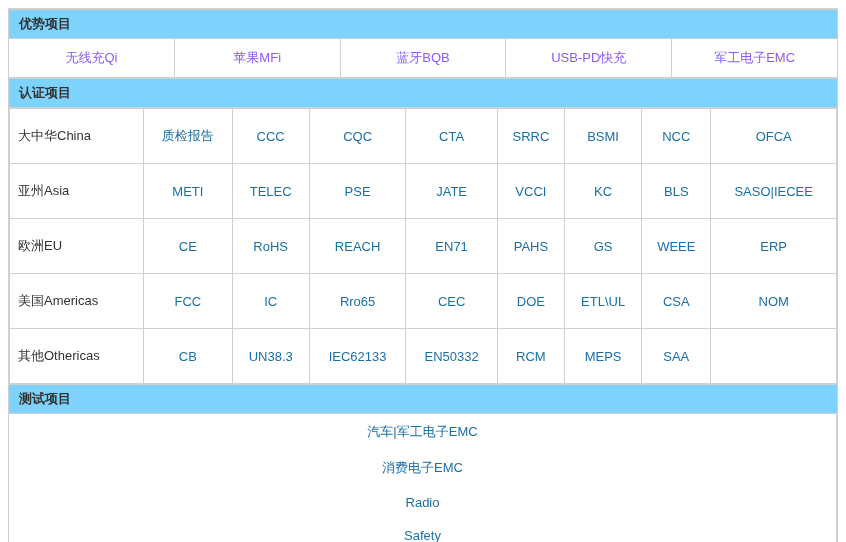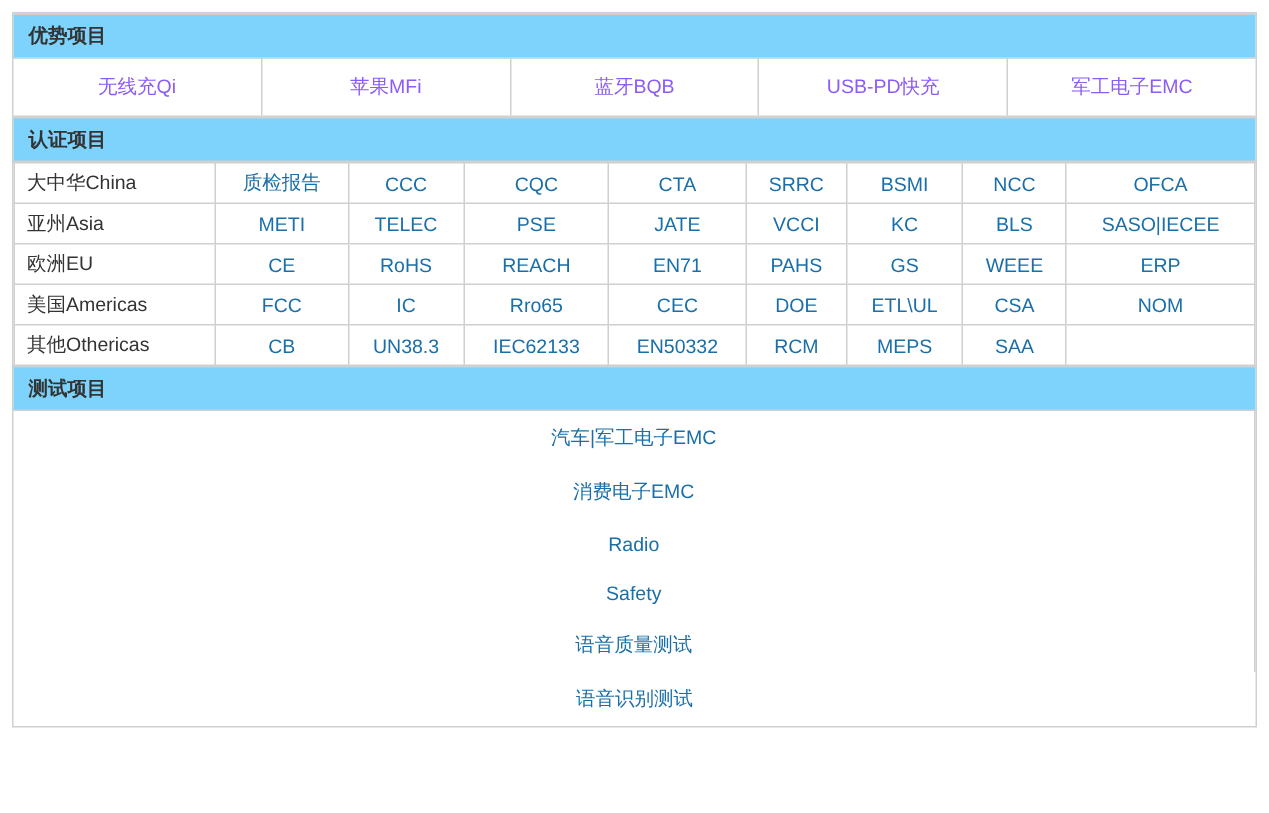--- a/index.html
+++ b/index.html
@@ -80,21 +80,21 @@
       color: #333;
     }
 
     .cert-table {
       width: 100%;
       border-collapse: collapse;
     }
 
     .cert-table td {
       border: 1px solid #d0d0d0;
-      padding: 4px 5px;
+      padding: 18px 5px;
       text-align: center;
       color: #1a6fa8;
       font-size: 13px;
       white-space: nowrap;
     }
 
     .cert-table td.label-cell {
       color: #333;
       text-align: left;
       padding-left: 8px;

